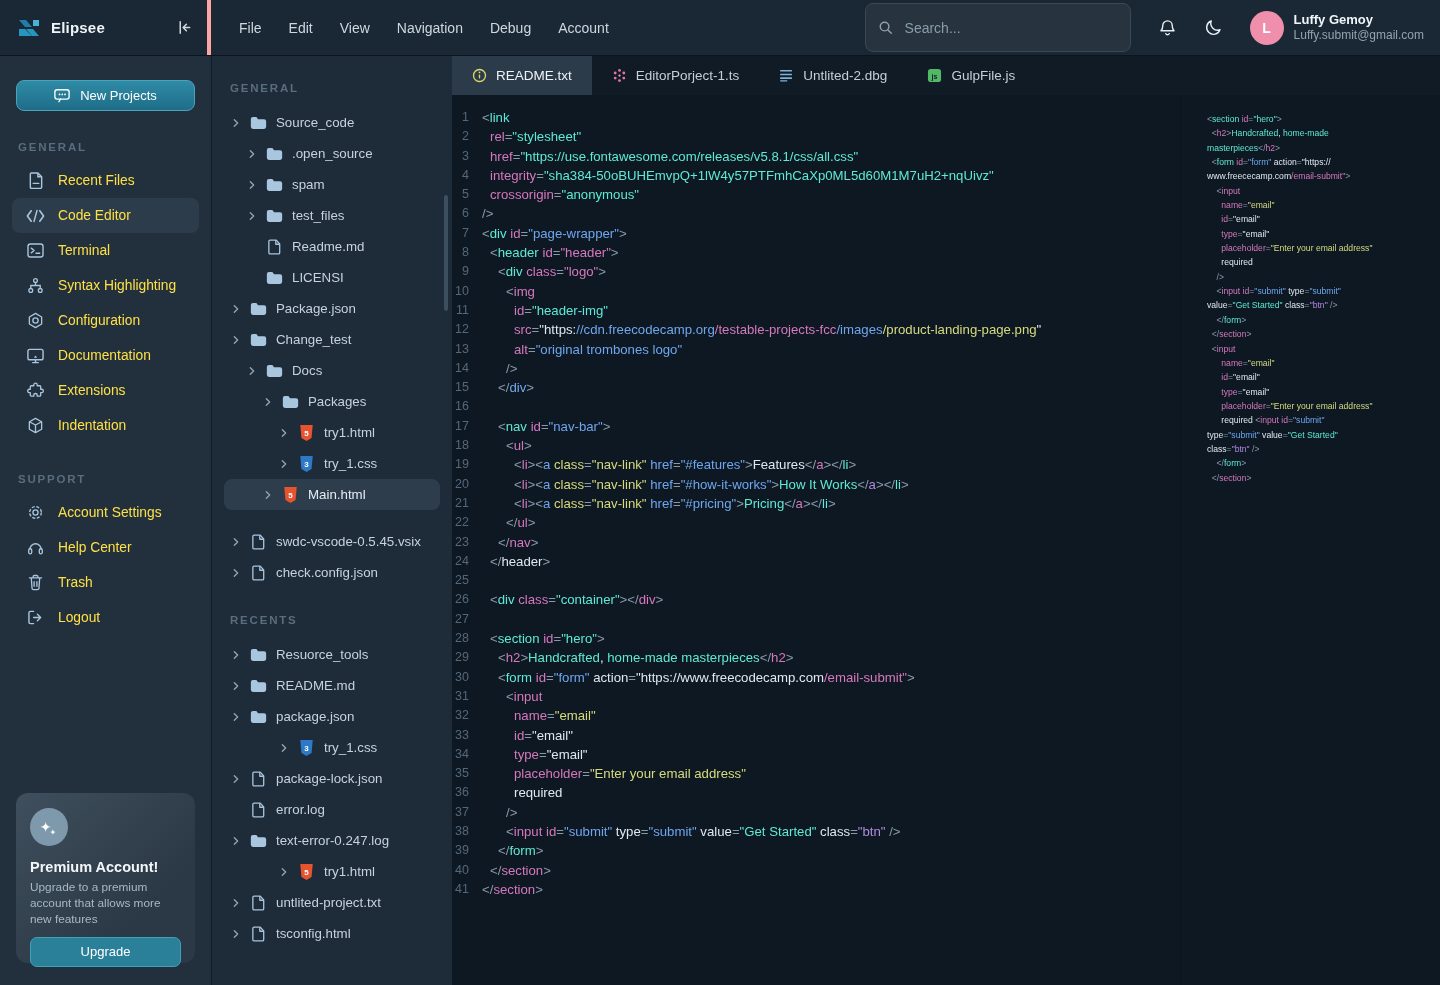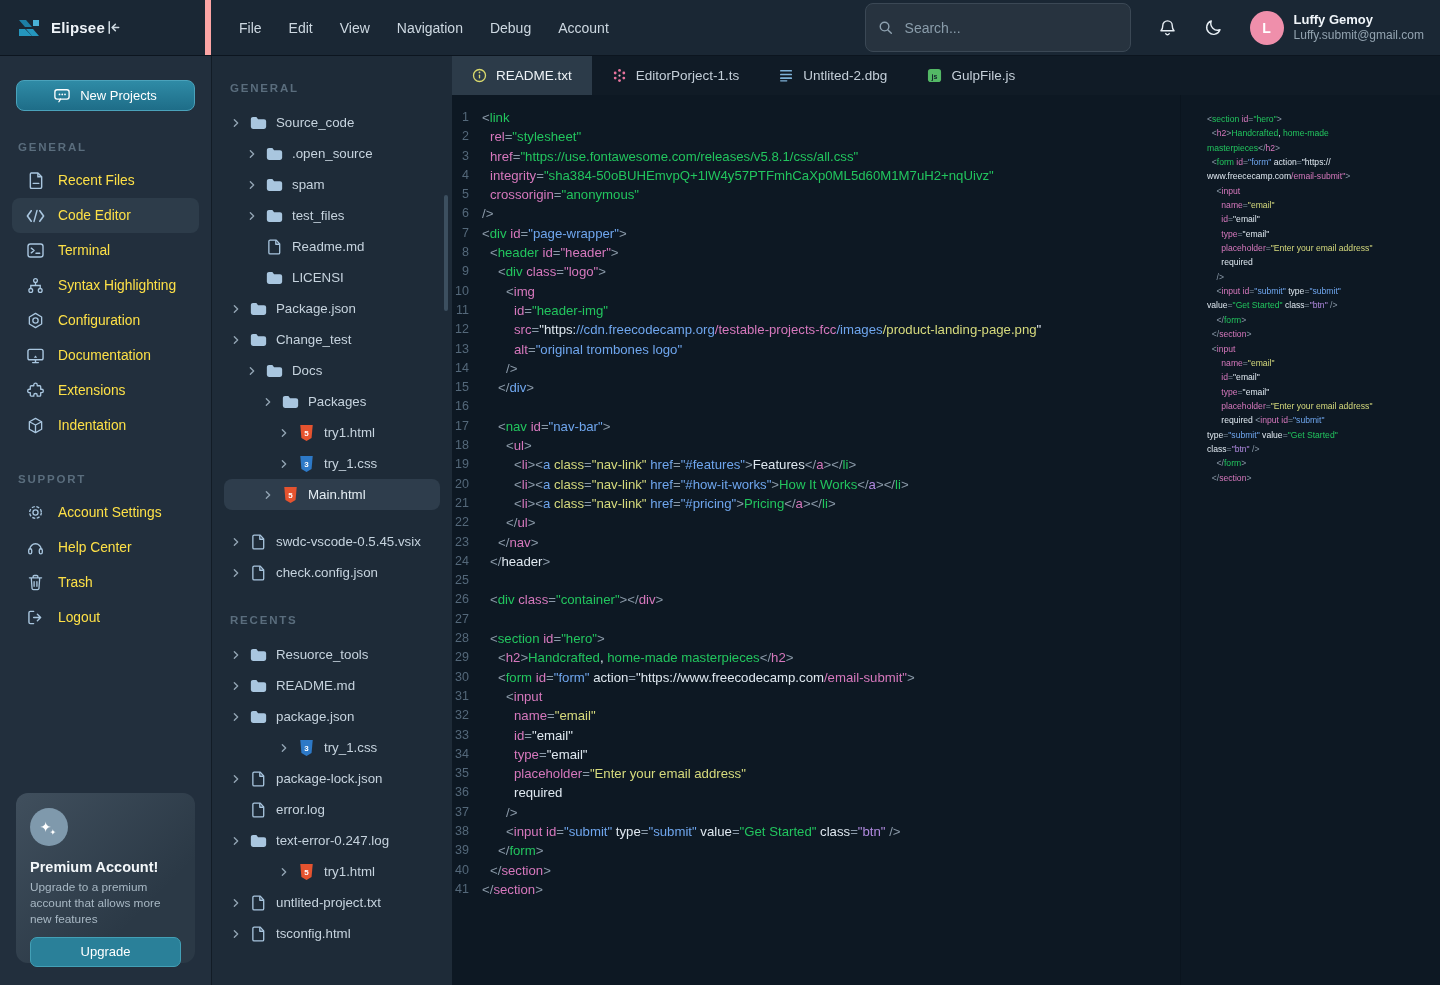--- a/index.html
+++ b/index.html
@@ -5,21 +5,21 @@
   * { box-sizing: border-box; }
   html,body { margin:0; padding:0; }
   body {
     width:1440px; height:985px; overflow:hidden;
     background:#0d1823; color:#dfe8f0;
     font-family:"Liberation Sans", sans-serif;
     -webkit-font-smoothing:antialiased;
   }
   
   .topbar { height:56px; display:flex; align-items:center; background:#1a2734; border-bottom:1px solid #0c151f; }
-  .tb-left { width:211px; height:100%; flex:none; display:flex; align-items:center; padding:0 14px 0 16px; border-right:6px solid #fca5a5; }
+  .tb-left { width:211px; height:100%; flex:none; display:flex; align-items:center; justify-content:space-between; padding:0 14px 0 16px; border-right:4px solid #fca5a5; }
   .logo-wrap { display:flex; align-items:center; gap:9px; }
   .app-name { font-size:15px; font-weight:600; color:#eef3f8; letter-spacing:.2px; }
   .icon-btn { display:flex; align-items:center; justify-content:center; cursor:pointer; background:none; border:none; padding:0; }
   .menu { display:flex; gap:27px; margin-left:28px; font-size:14px; color:#cdd8e1; }
   .menu-item { cursor:pointer; }
   .search { margin-left:auto; width:266px; height:49px; background:#27333f; border:1px solid #3b4855; border-radius:8px; display:flex; align-items:center; gap:10px; padding:16px 12px; }
   .search input { background:transparent; border:none; outline:none; color:#bcc9d4; font-size:14px; width:100%; font-family:"Liberation Sans",sans-serif; }
   .search input::placeholder { color:#8a9dab; }
   .tb-ic { margin-left:27px; }
   .avatar { margin-left:27px; width:34px; height:34px; border-radius:50%; background:#ef8fab; color:#fff; font-size:14px; font-weight:700; display:flex; align-items:center; justify-content:center; flex:none; }
@@ -55,21 +55,21 @@
   .tab.active { background:#2c3b49; color:#eef3f7; }
   .editor-row { flex:1; display:flex; min-height:0; }
   .code-area { flex:1; padding-top:13px; overflow:hidden; background:#0d1823; }
   .code-line { display:flex; height:19.3px; line-height:19.3px; font-size:13.2px; }
   .ln { width:30px; padding-right:13px; text-align:right; color:#54687a; flex:none; font-size:12.5px; }
   .ct { white-space:pre; }
   .minimap { width:260px; flex:none; border-left:1px solid #0a141e; padding:17px 4px 0 26px; font-size:8.6px; line-height:14.35px; background:#0d1823; }
   .mm-line { white-space:pre; }
   
   .tok-p { color:#8a99a8; }
-  .tok-g { color:#22c55e; }
+  .tok-g { color:#5eead4; }
   .tok-k { color:#d678bd; }
   .tok-b { color:#6fa6ee; }
   .tok-y { color:#d6da7d; }
   .tok-w { color:#dfe8f0; }
   .tok-u { color:#b18ae0; }
 </style>
 </head>
 <body>
 
 <div class="topbar">

